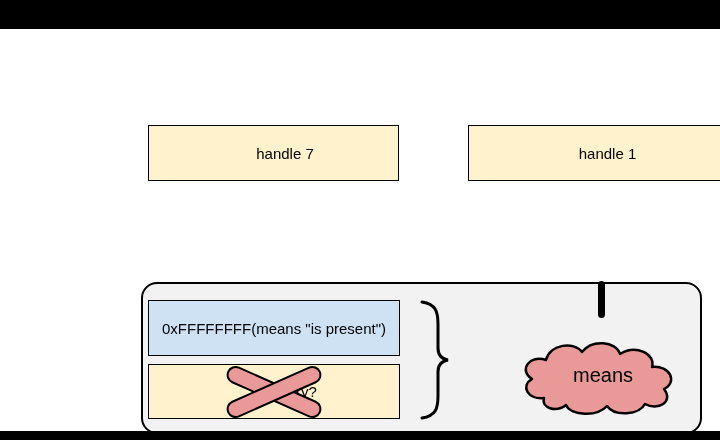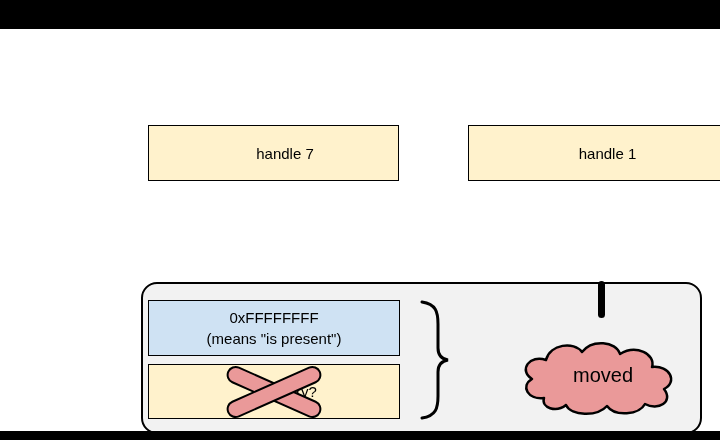--- a/index.html
+++ b/index.html
@@ -16,21 +16,21 @@
   .box {
     position: absolute;
     box-sizing: border-box;
     border: 1.5px solid #000;
     display: flex;
     align-items: center;
     justify-content: center;
     font-size: 15px;
   }
   .cream { background: #fff2cc; padding-left: 23px; }
-  .blue  { background: #cfe2f3; flex-direction: column; line-height: 21px; text-align: center; }
+  .blue  { background: #cfe2f3; flex-direction: row; line-height: 21px; text-align: center; }
   .container {
     position: absolute;
     box-sizing: border-box;
     background: #f2f2f2;
     border: 2px solid #000;
     border-radius: 16px;
   }
   .abs { position: absolute; }
   .vline { position: absolute; background: #000; border-radius: 4px; }
   .cloud-label {
@@ -85,19 +85,19 @@
                C 4 34 16 18 32 24
                C 36 8 60 5 68 16
                C 78 3 102 5 106 18
                C 122 8 142 18 138 31
                C 156 29 164 46 150 53
                C 160 66 144 75 131 68
                C 125 79 101 81 93 70
                C 83 81 57 80 52 69
                C 42 77 27 72 30 62 Z" fill="#ea9999" stroke="#000" stroke-width="2.5" stroke-linejoin="round"></path>
     </svg>
-    <div class="cloud-label">moved</div>
+    <div class="cloud-label">means</div>
   </div>
 
   <div class="bar" style="left:0; top:0; width:720px; height:29px;"></div>
   <div class="bar" style="left:0; top:431px; width:720px; height:9px;"></div>
 
 </div>
 
 </body></html>

